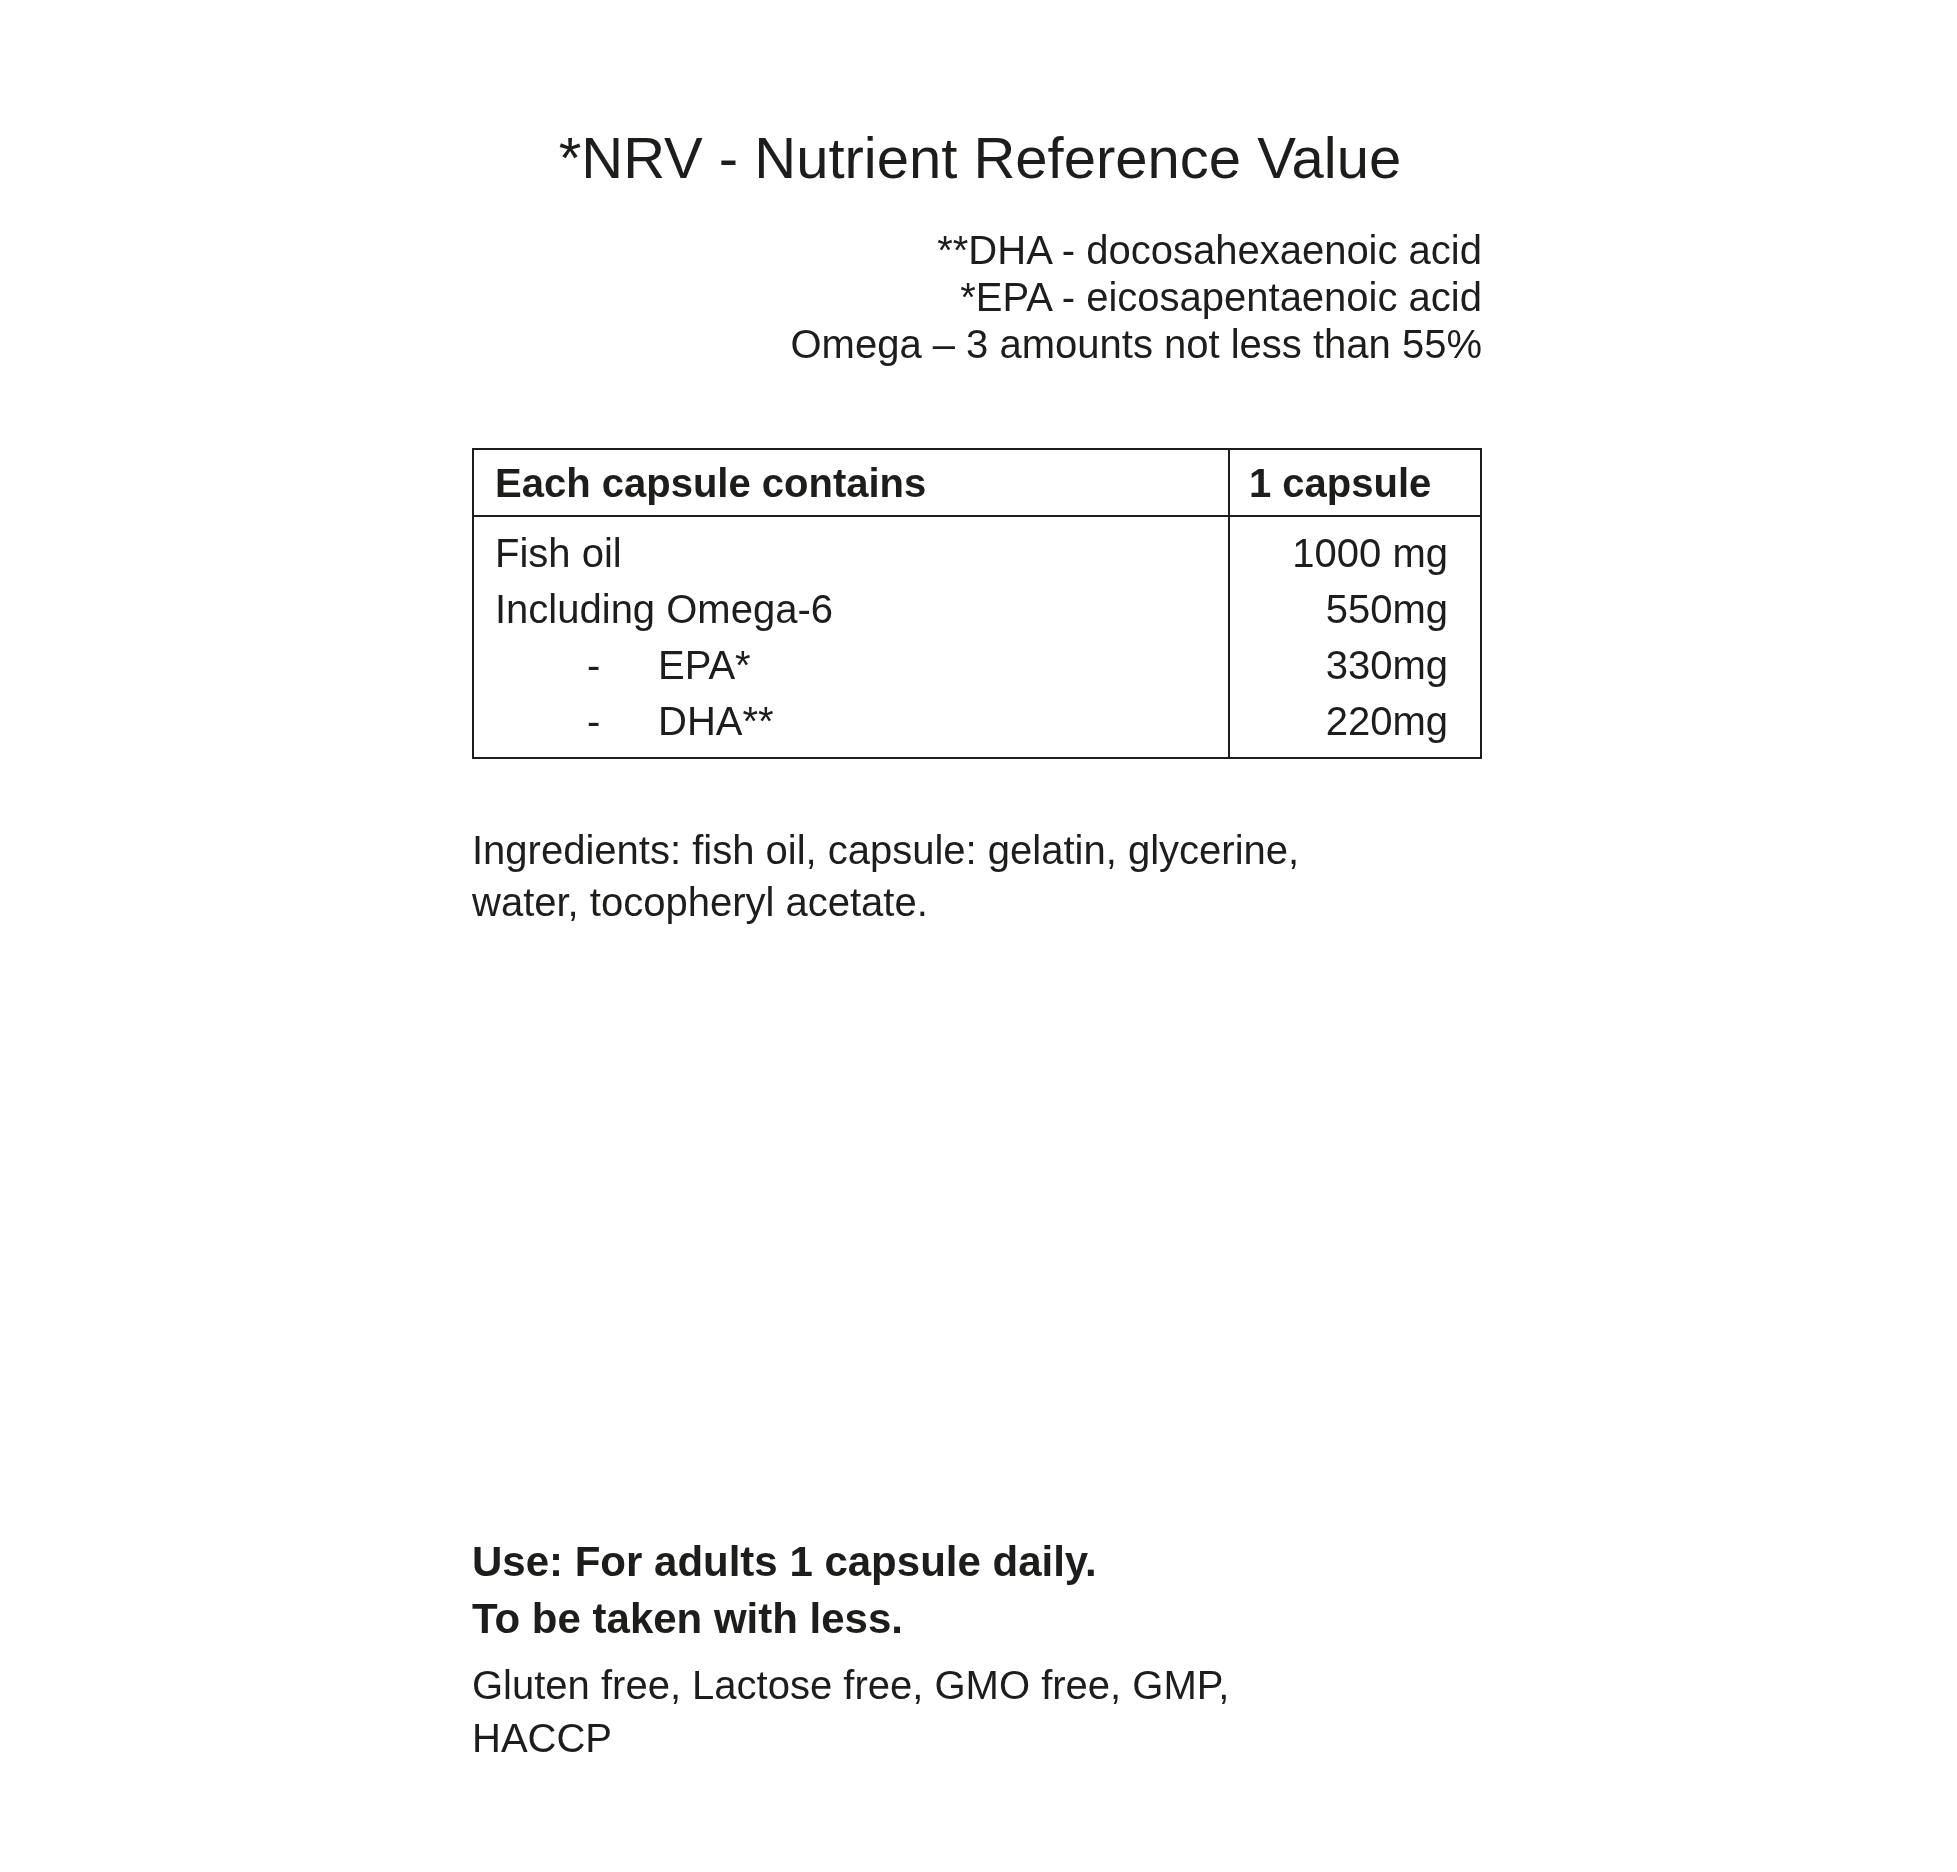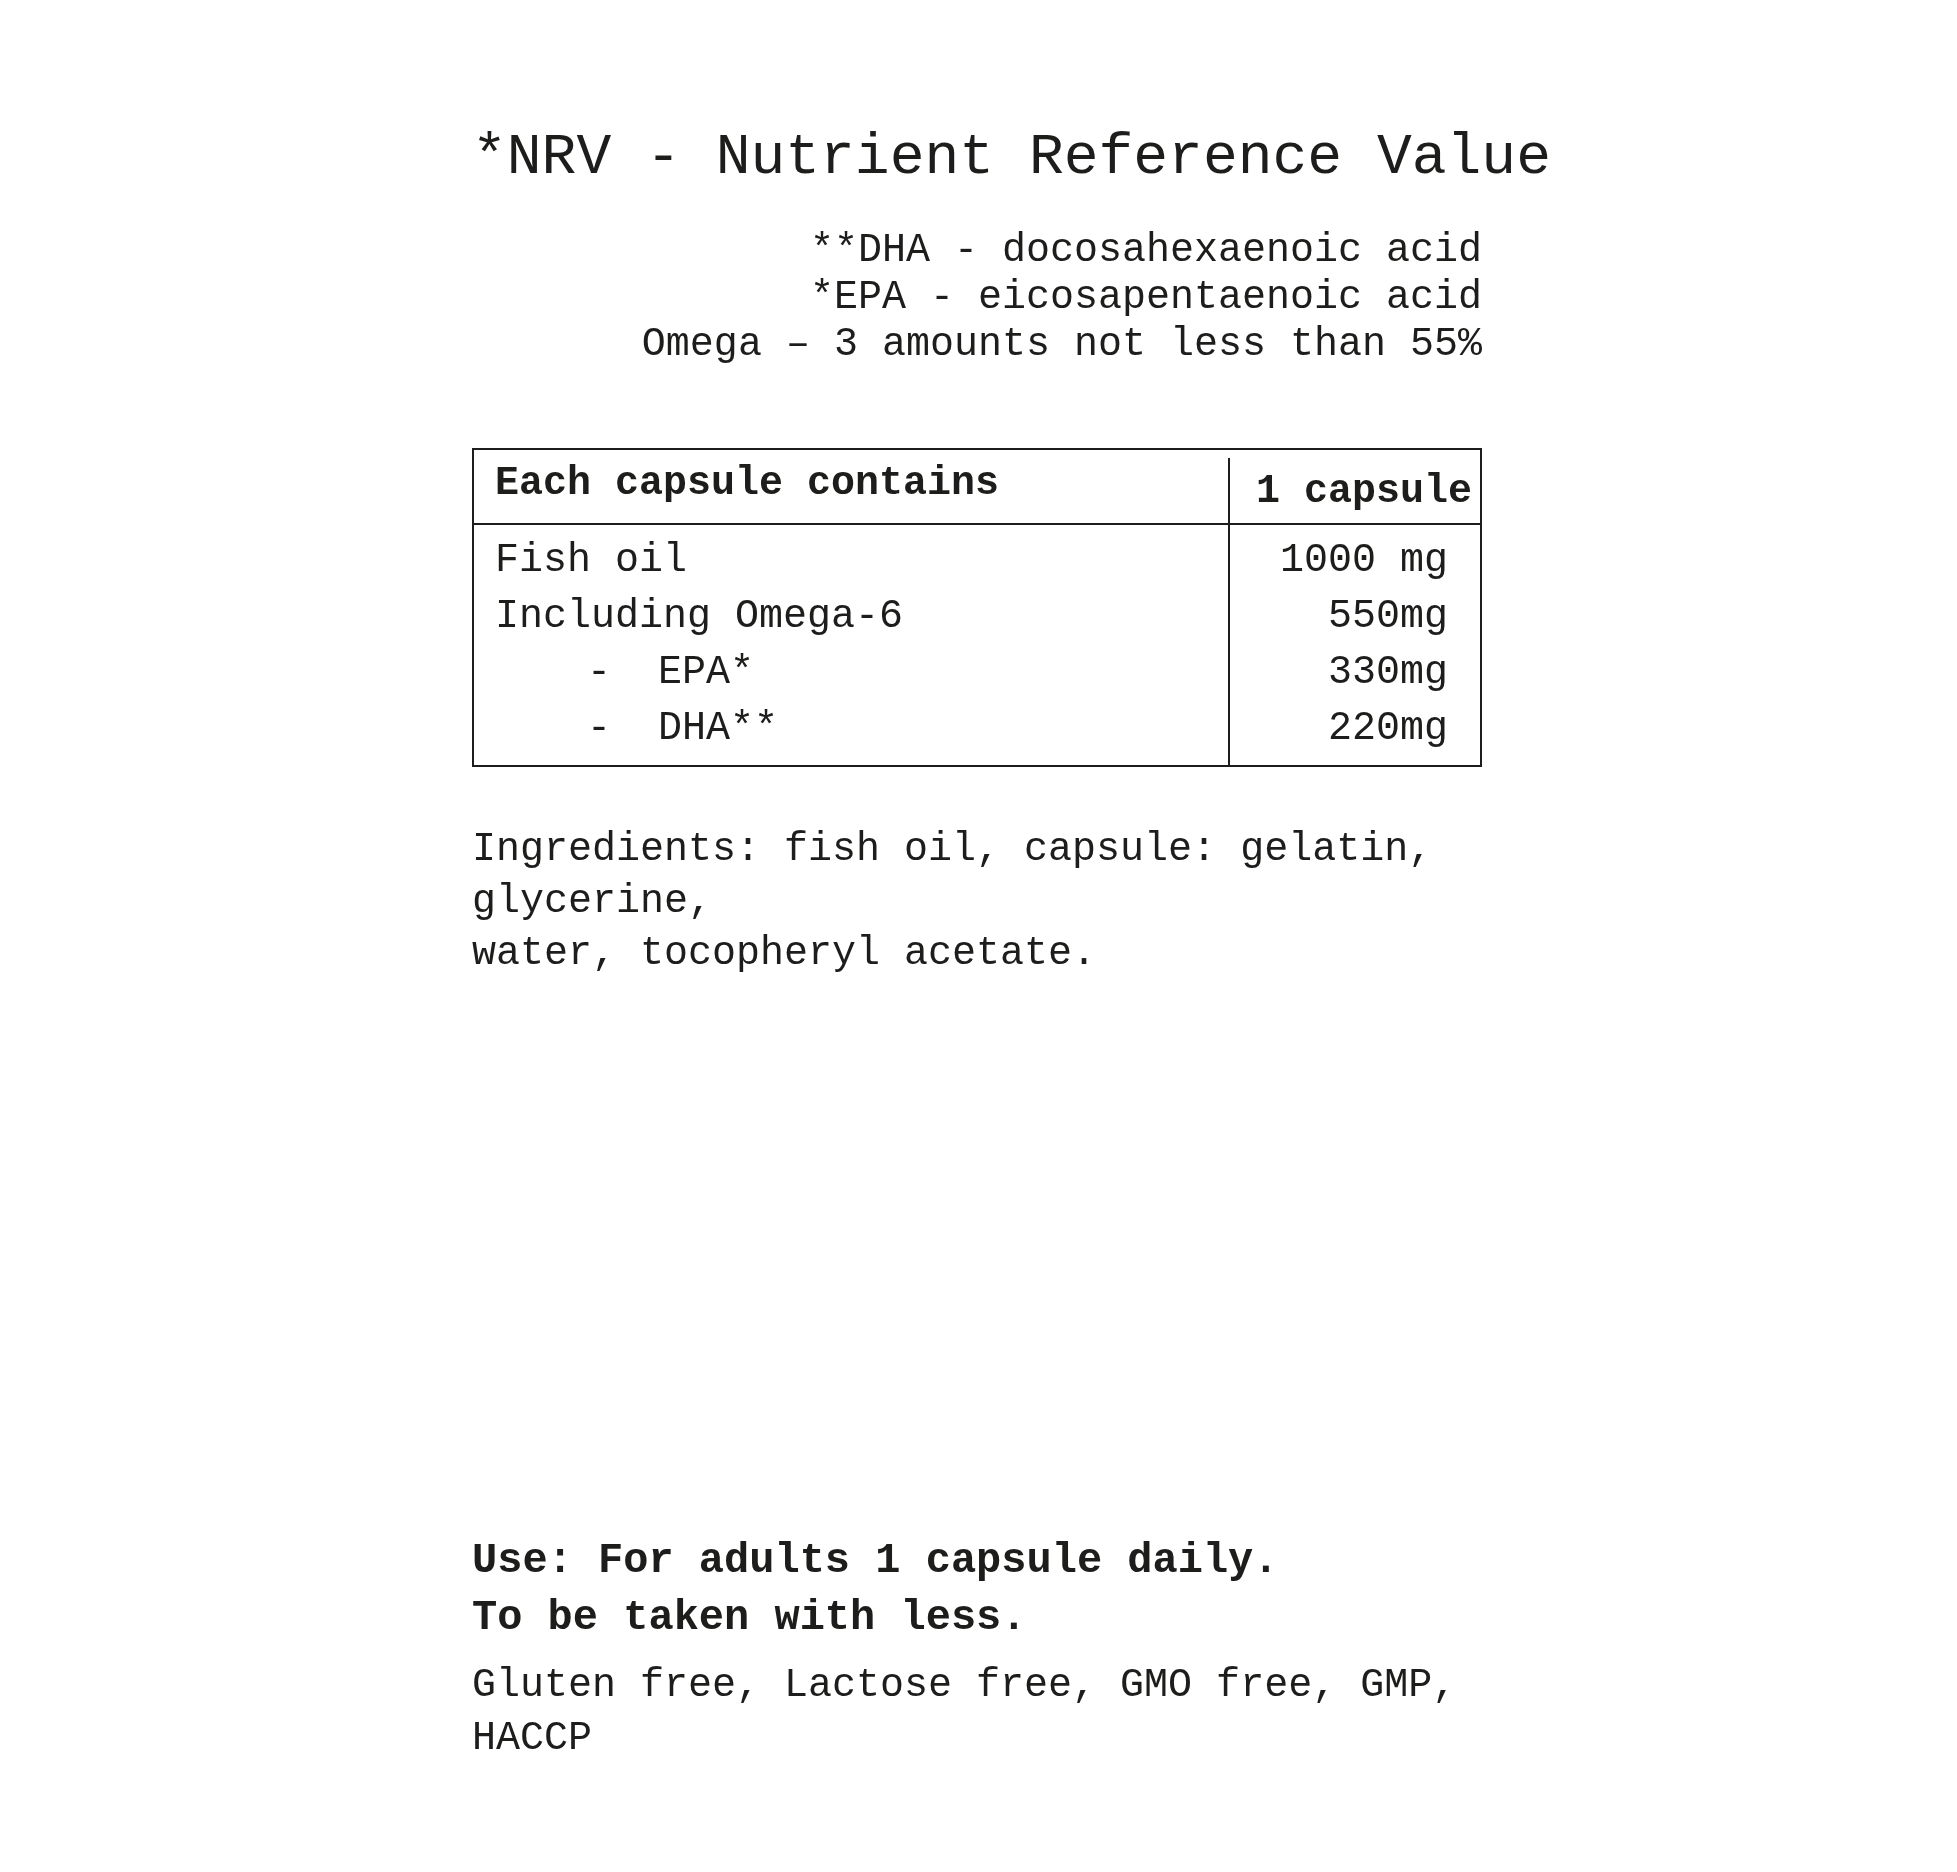--- a/index.html
+++ b/index.html
@@ -2,21 +2,21 @@
 <html style="font-size:13px"><head>
 <meta charset="utf-8">
 <style>
   html, body { margin: 0; padding: 0; background: #ffffff; }
   .page {
     position: relative;
     width: 1957px;
     height: 1774px;
     background: #ffffff;
     color: #1d1d1b;
-    font-family: Liberation Mono, monospace;
+    font-family: Liberation Sans, sans-serif;
     overflow: hidden;
   }
   .title {
     position: absolute;
     left: 472px;
     top: 126px;
     width: 1016px;
     font-size: 58px;
     line-height: 64px;
     text-align: center;
@@ -41,21 +41,21 @@
     display: grid;
     grid-template-columns: 754px 1fr;
     font-size: 40px;
   }
   .cap-table .th {
     font-weight: bold;
     border-bottom: 2.4px solid #1d1d1b;
     line-height: 45px;
     padding: 10.5px 0 9px 21px;
   }
-  .cap-table .th.col2 { padding-left: 26px; margin-top: 8px; }
+  .cap-table .th.col2 { padding-left: 19px; }
   .cap-table .col2 { border-left: 2.4px solid #1d1d1b; }
   .cap-table .name { padding-left: 21px; line-height: 56px; }
   .cap-table .name.indent { padding-left: 113px; }
   .cap-table .val { text-align: right; padding-right: 32px; line-height: 56px; }
   .cap-table .first { padding-top: 8px; }
   .cap-table .last { padding-bottom: 8px; }
   .dash { display: inline-block; width: 71px; }
   .ingredients {
     position: absolute;
     left: 472px;

